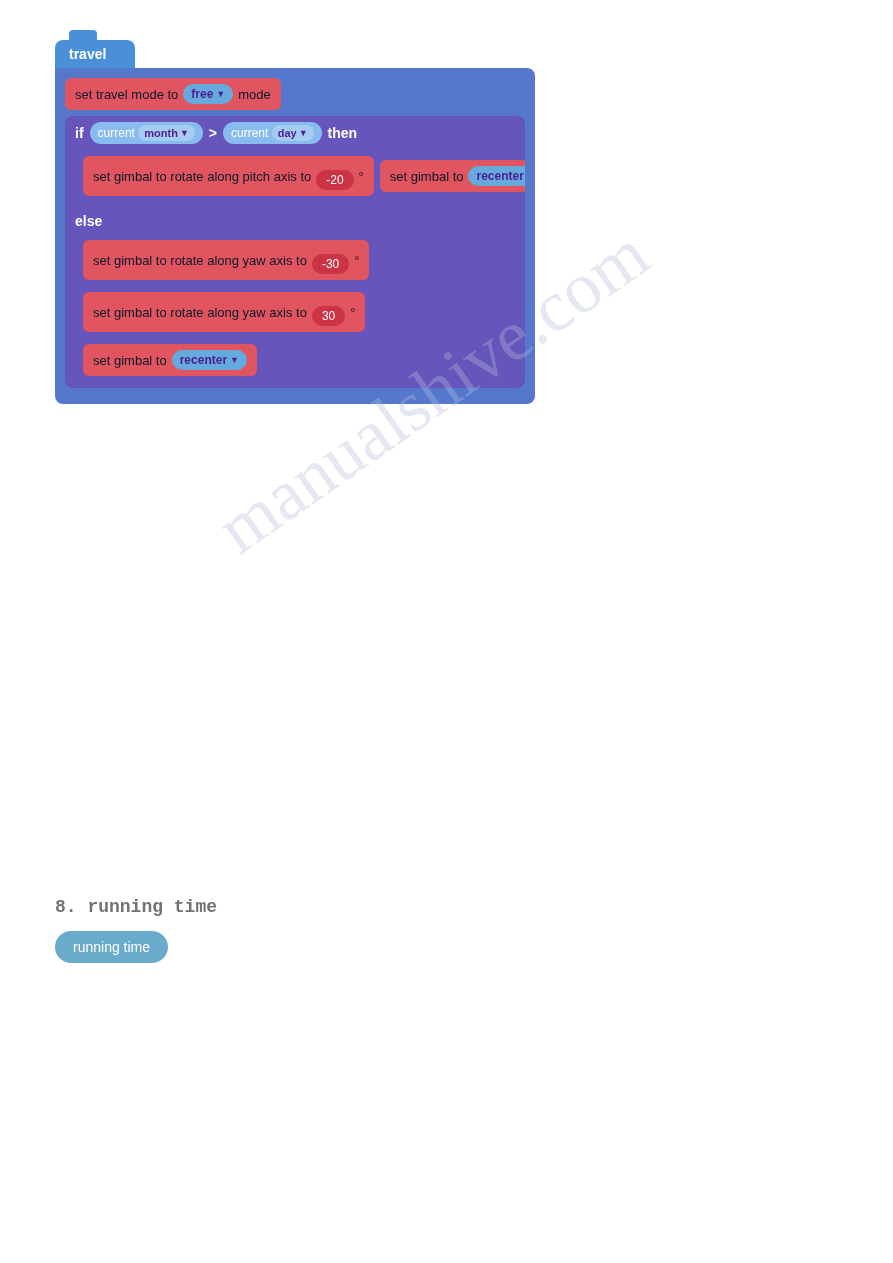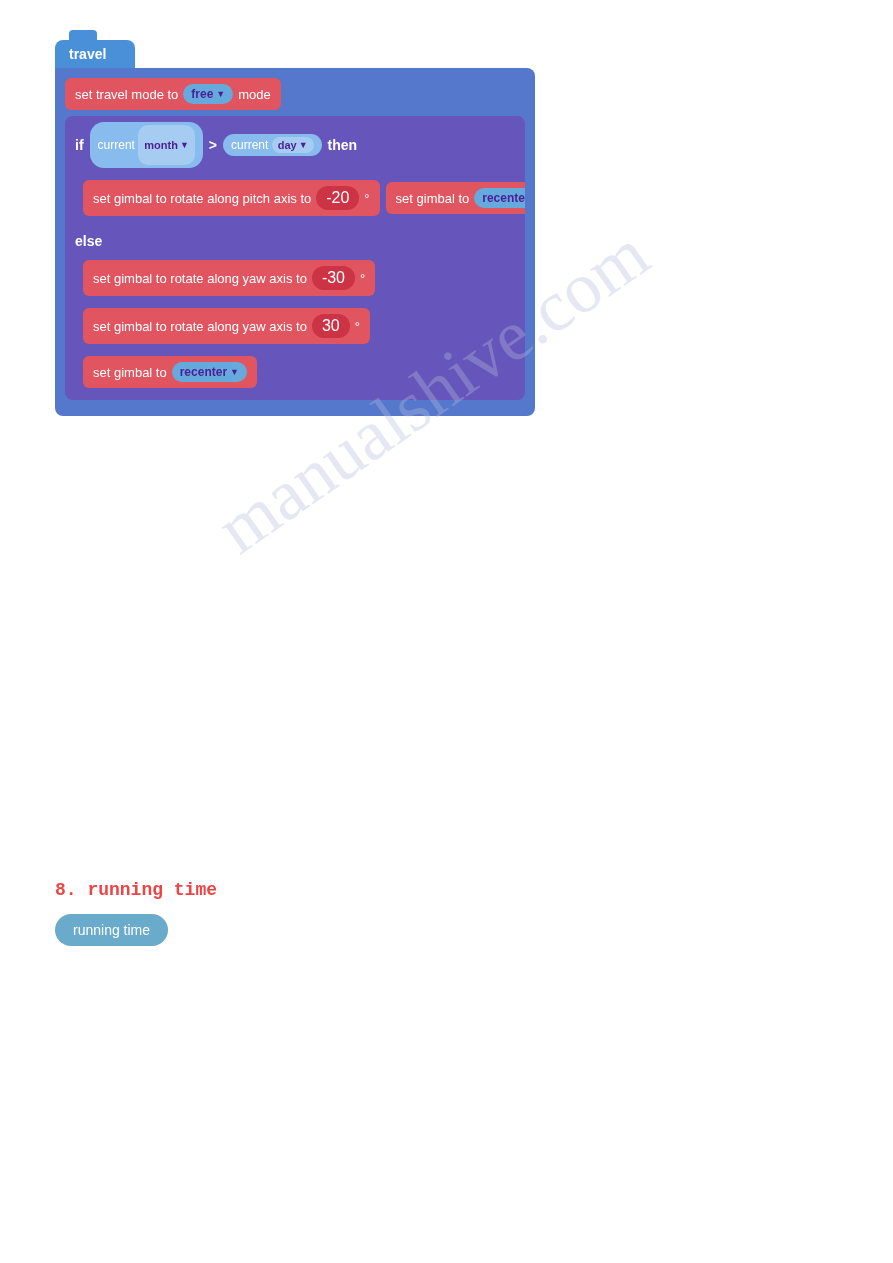--- a/index.html
+++ b/index.html
@@ -103,29 +103,30 @@
     .dropdown-pill::after {
       content: '▼';
       font-size: 9px;
     }
 
     
     .value-pill {
       background: #cc3344;
       border-radius: 14px;
       color: white;
-      font-size: 16px;
+      font-size: 12px;
       padding: 3px 10px;
       display: inline-flex;
       align-items: center;
+      margin-top: 8px;
     }
 
     
     .block-text {
-      color: #ffffff;
+      color: #0f172a;
       font-size: 13px;
       white-space: nowrap;
     }
 
     
     .if-container {
       background: #6655bb;
       border-radius: 8px;
       margin-bottom: 6px;
       overflow: hidden;
@@ -189,23 +190,24 @@
     
     .section-8 {
       position: absolute;
       top: 880px;
       left: 55px;
     }
 
     .section-title {
       font-size: 18px;
       font-weight: bold;
-      color: #ef4444;
+      color: #737373;
       margin-bottom: 14px;
       font-family: 'Courier New', monospace;
+      margin-top: 17px;
     }
 
     .running-time-btn {
       background: #6aabcc;
       border-radius: 20px;
       color: white;
       font-size: 14px;
       padding: 8px 18px;
       border: none;
       cursor: pointer;
@@ -232,21 +234,21 @@
         <span class="dropdown-pill">free</span>
         <span class="block-text">mode</span>
       </div>
     </div>
 
     <div class="if-container">
 
       <div class="if-header">
         <span class="keyword-text">if</span>
         <span class="current-pill">
-          <span>current</span>&nbsp;<span class="dropdown-pill" style="background:rgba(255,255,255,0.25); border-radius:10px; padding:14px 6px; font-size:11px; display:inline-flex; align-items:center; gap:2px;">month</span>
+          <span>current</span>&nbsp;<span class="dropdown-pill" style="background:rgba(255,255,255,0.25); border-radius:10px; padding:2px 6px; font-size:11px; display:inline-flex; align-items:center; gap:2px;">month</span>
         </span>
         <span class="operator-symbol">&gt;</span>
         <span class="current-pill">
           <span>current</span>&nbsp;<span class="dropdown-pill" style="background:rgba(255,255,255,0.25); border-radius:10px; padding:2px 6px; font-size:11px; display:inline-flex; align-items:center; gap:2px;">day</span>
         </span>
         <span class="then-text">then</span>
       </div>
 
       <div class="then-body">
 

